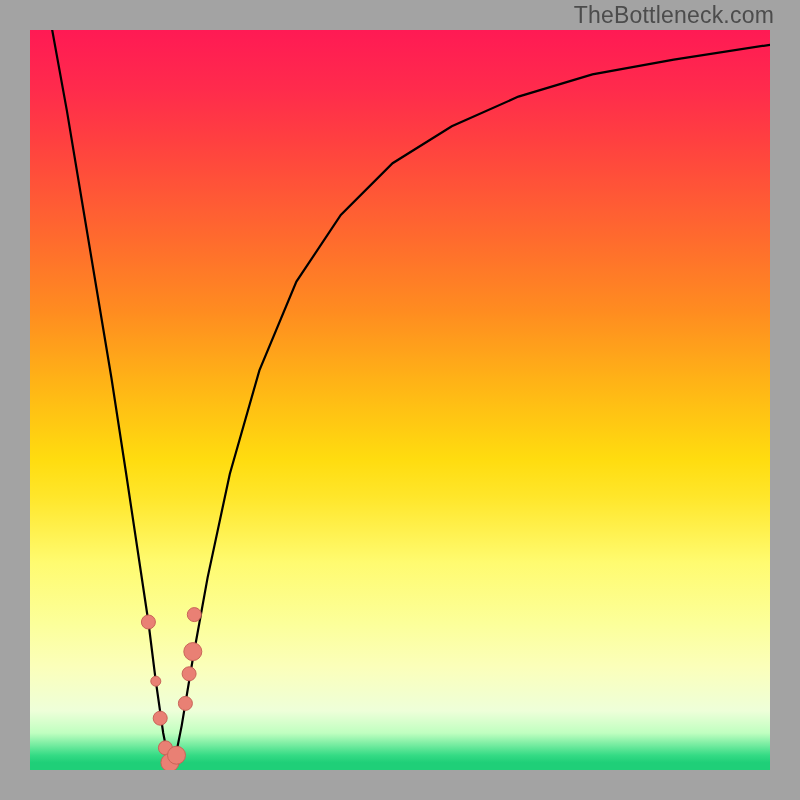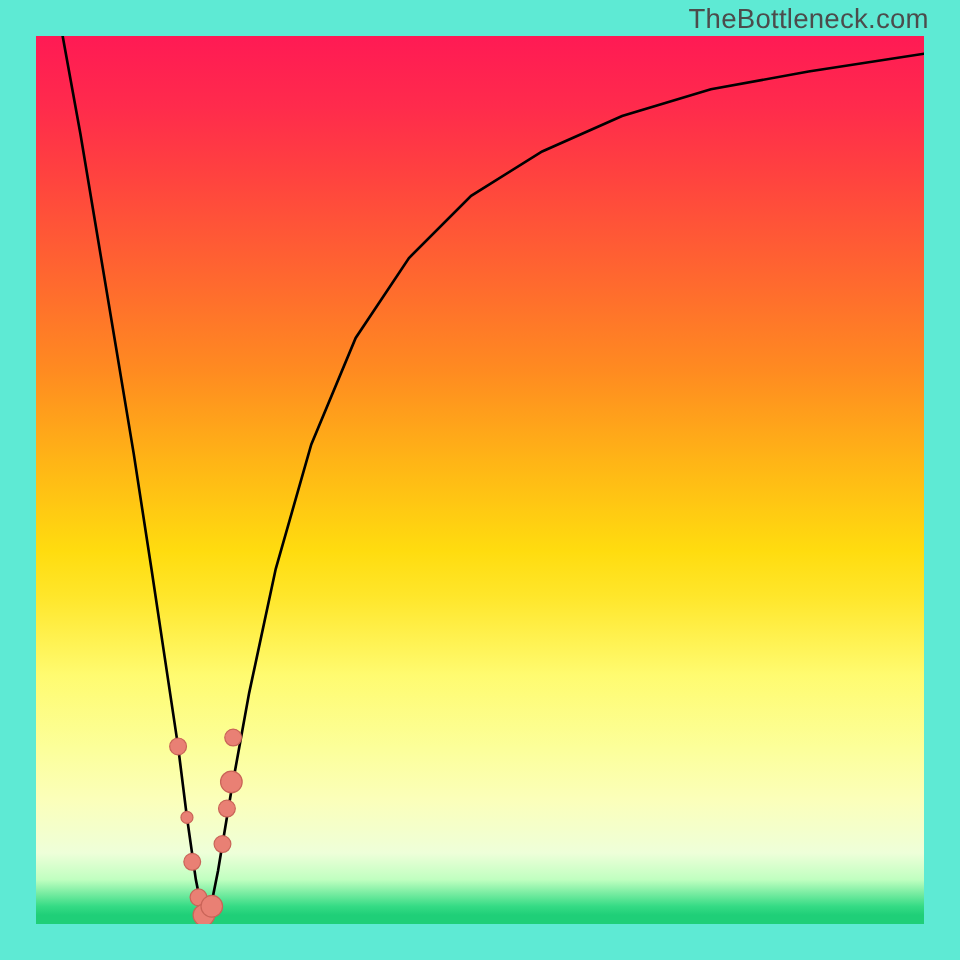--- a/index.html
+++ b/index.html
@@ -8,21 +8,21 @@
     width: 800px;
     height: 800px;
     overflow: hidden;
     background: #000;
     font-family: Arial, Helvetica, sans-serif;
   }
   .frame {
     position: relative;
     width: 800px;
     height: 800px;
-    background: #5eead4;
+    background: #a3a3a3;
   }
   .plot-area {
     position: absolute;
     left: 30px;
     top: 30px;
     width: 740px;
     height: 740px;
     overflow: hidden;
   }
   .gradient-bg {

